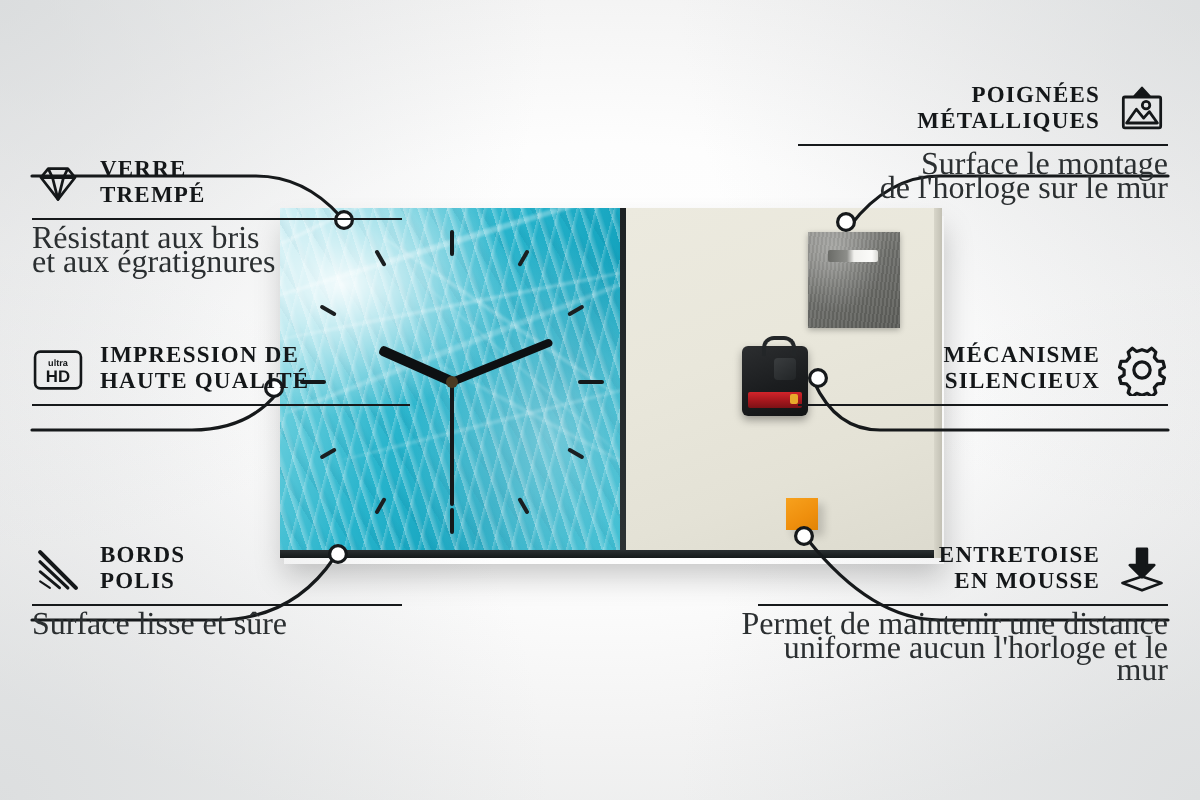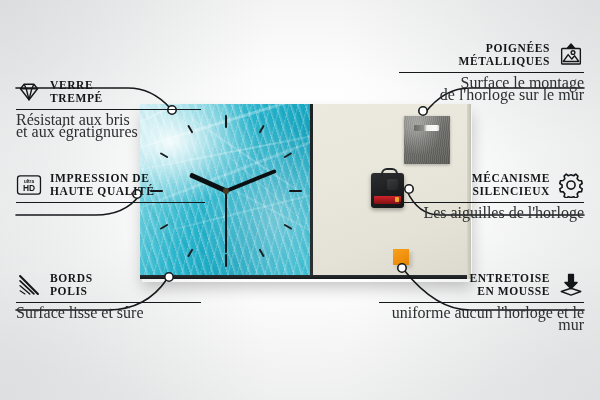--- a/index.html
+++ b/index.html
@@ -335,36 +335,36 @@
           <path d="M16,3.5 l3.3,1.1 2.6,-2.0 2.6,2.4 -0.9,3.2 2.0,2.3 3.3,0.2 0.9,3.5 -2.8,1.8 0,3.0
                    2.8,1.8 -0.9,3.5 -3.3,0.2 -2.0,2.3 0.9,3.2 -2.6,2.4 -2.6,-2.0 -3.3,1.1 -3.3,-1.1
                    -2.6,2.0 -2.6,-2.4 0.9,-3.2 -2.0,-2.3 -3.3,-0.2 -0.9,-3.5 2.8,-1.8 0,-3.0
                    -2.8,-1.8 0.9,-3.5 3.3,-0.2 2.0,-2.3 -0.9,-3.2 2.6,-2.4 2.6,2.0 Z"></path>
           <circle cx="16" cy="16" r="5"></circle>
         </g>
       </svg>
     </div>
     <div class="f-rule" style="width:185px;margin-left:11px"></div>
     <div class="f-sub">
-      <div>Les aiguilles de l'horloge</div>
     </div>
   </div>
 
   <div class="feature right" style="left:368px;top:272px;width:216px;">
     <div class="f-head">
       <div class="f-title">
         <div>ENTRETOISE</div>
         <div>EN MOUSSE</div>
       </div>
       <svg class="f-icon" viewBox="0 0 32 32">
         <g fill="none" stroke="#141719" stroke-width="1.7" stroke-linejoin="round">
           <path d="M13,3 L19,3 L19,13 L23.5,13 L16,20.5 L8.5,13 L13,13 Z" fill="#141719"></path>
           <path d="M16,20 L28,24 L16,28.5 L4,24 Z"></path>
         </g>
       </svg>
     </div>
     <div class="f-rule" style="width:205px;margin-left:11px"></div>
     <div class="f-sub">
+      <div>Permet de maintenir une distance</div>
       <div>uniforme aucun l'horloge et le mur</div>
     </div>
   </div>
 
 </div>
 
 </body></html>

